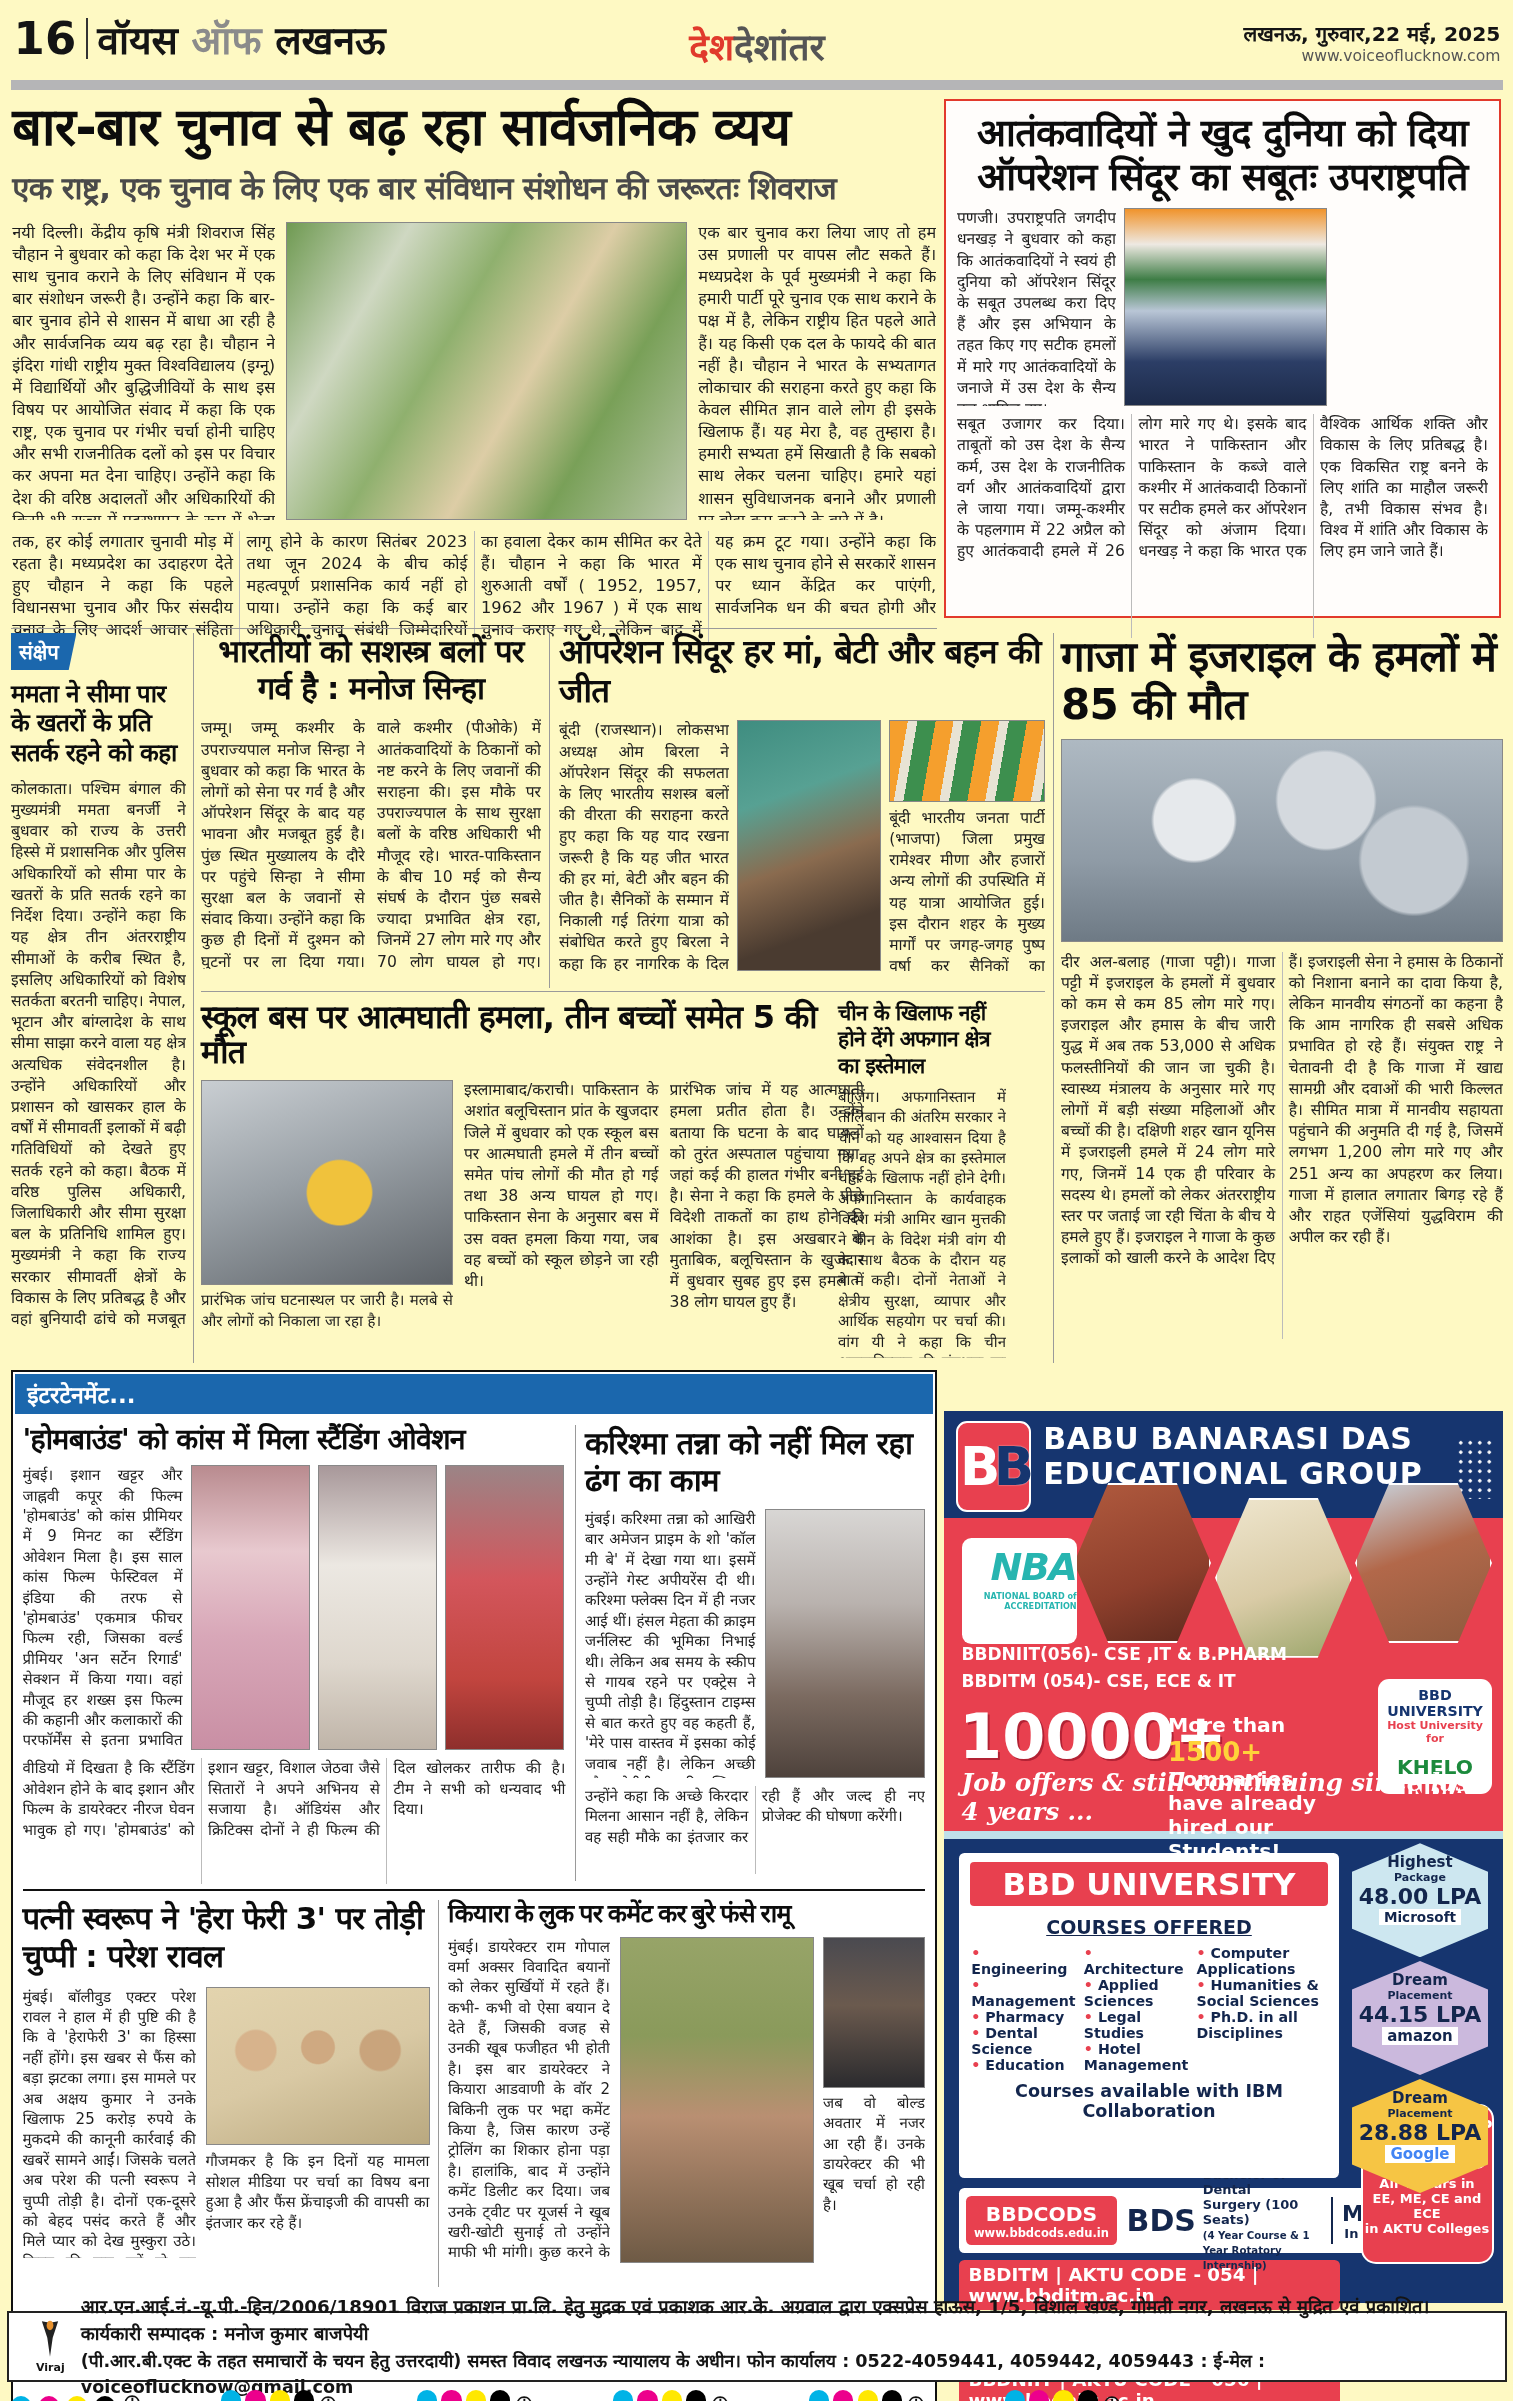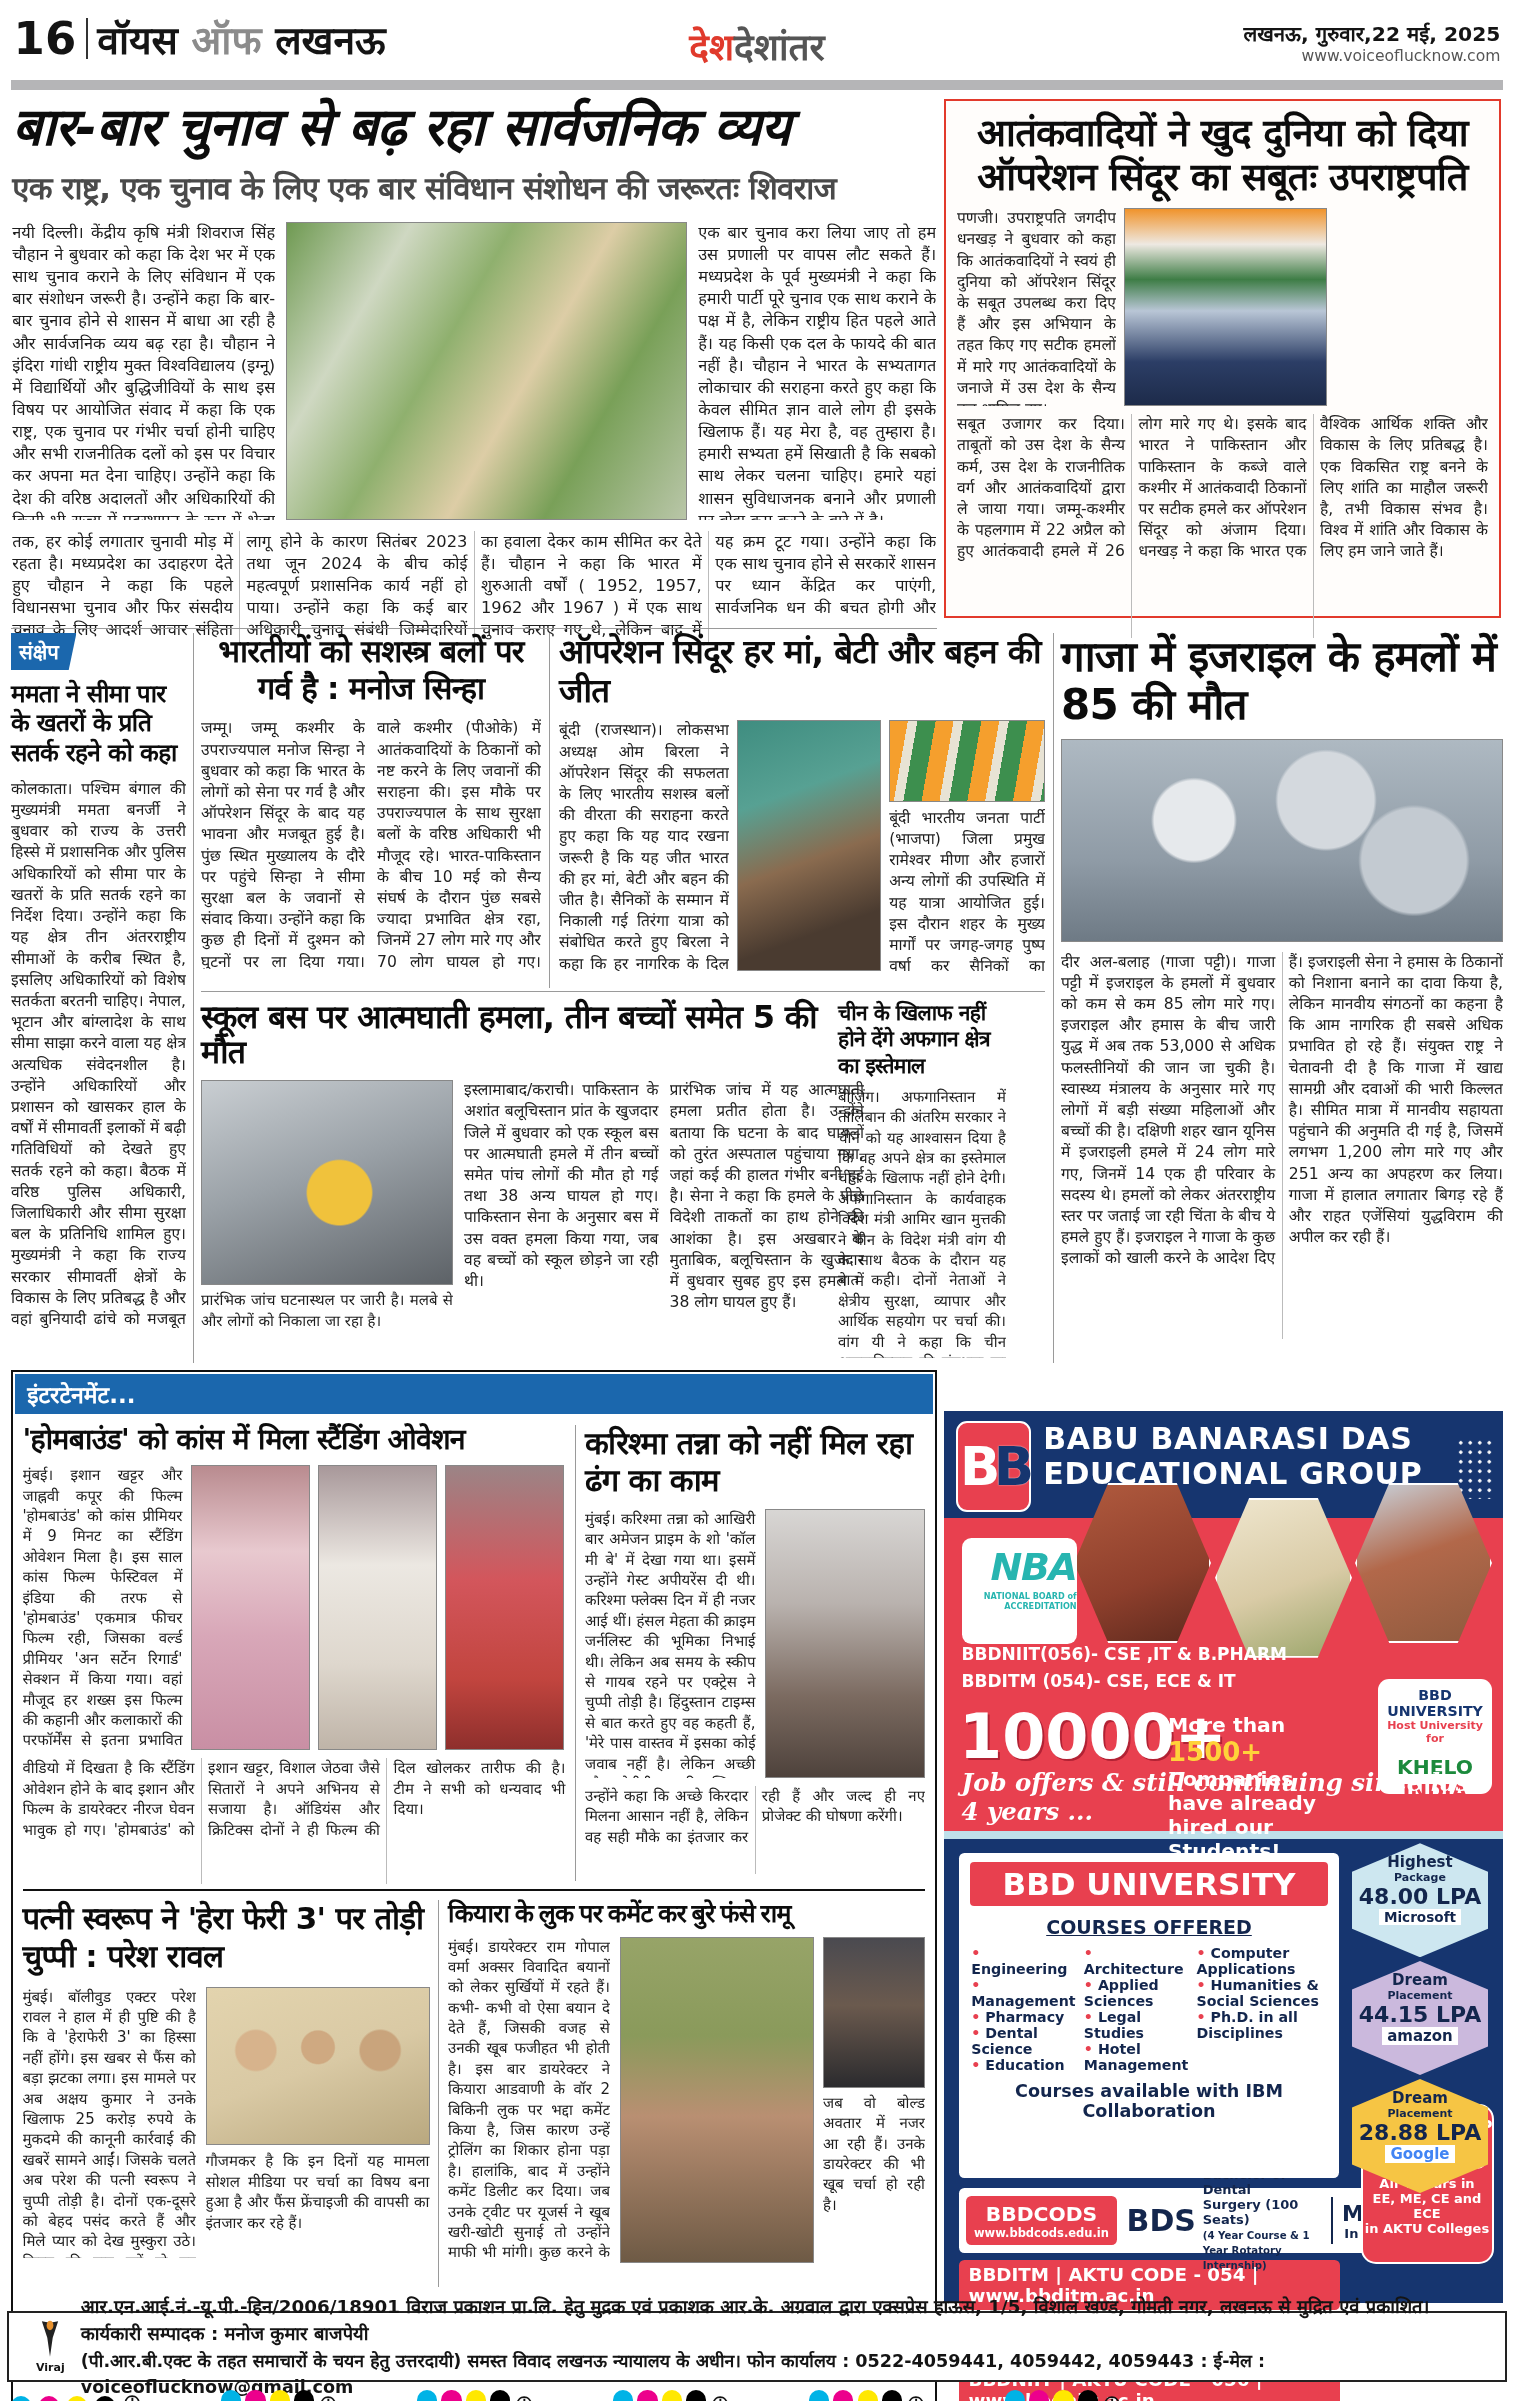--- a/index.html
+++ b/index.html
@@ -1,33 +1,33 @@
 <!DOCTYPE html>
 <html style="font-size:11px"><head>
 <meta charset="utf-8">
 <style>
   html,body{margin:0;padding:0;background:#8a8a8a;}
-  .page{position:relative;width:1514px;height:2401px;background:#ffffff;font-family:"DejaVu Sans",sans-serif;color:#141414;overflow:hidden;}
+  .page{position:relative;width:1514px;height:2401px;background:#fef9c3;font-family:"DejaVu Sans",sans-serif;color:#141414;overflow:hidden;}
   .abs{position:absolute;}
   .jt{text-align:justify;line-height:1.36;color:#1d1d1d;overflow:hidden;}
   .hd{font-weight:800;color:#0c0c0c;line-height:1.08;letter-spacing:-0.7px;}
   .ph{background-size:cover;background-color:#c8c8c8;}
   .vr{width:1.4px;background:#9a9a9a;}
   .hr{height:1.4px;background:#9a9a9a;}
   
   .mast-num{font-size:45px;font-weight:800;}
   .mast-name{font-size:39px;font-weight:800;}
   .mast-grey{color:#8b8b8b;}
   .mast-center{font-size:37px;font-weight:800;color:#555;}
   .mast-red{color:#e03a2c;}
   .mast-date{font-size:20.3px;font-weight:700;text-align:left;}
   .mast-site{font-size:15.6px;color:#555;text-align:right;}
   .greybar{background:#b5b5b7;}
   
-  .lead-h{font-size:52px;font-style:italic;}
+  .lead-h{font-size:52px;}
   .lead-sub{font-size:31px;font-weight:700;color:#4a4a4a;margin-top:11px;letter-spacing:-0.7px;}
   .body24{font-size:16.3px;}
   .body23{font-size:15.6px;}
   .body22{font-size:15px;}
   .redbox{border:2.7px solid #e23a2c;background:#fffdfb;}
   .brieftab{background:#1b67ad;color:#fff;font-size:20.3px;font-weight:700;padding:4.1px 17.6px 5.4px 8.1px;display:inline-block;clip-path:polygon(0 0,100% 0,88% 100%,0 100%);}
   .cols2{column-count:2;column-gap:13.6px;column-rule:0.7px solid #bbb;}
   .cols3{column-count:3;column-gap:13.6px;column-rule:0.7px solid #bbb;}
   .cols4{column-count:4;column-gap:13.6px;column-rule:0.7px solid #bbb;}
   

